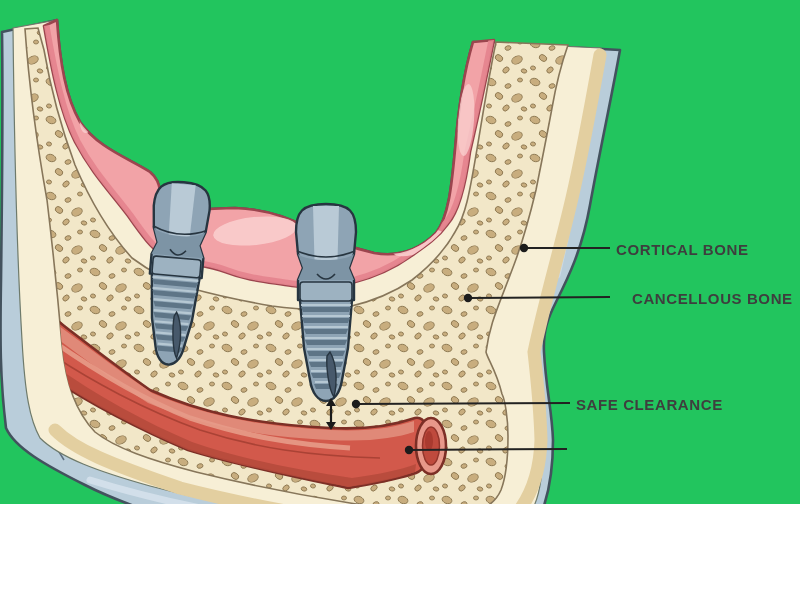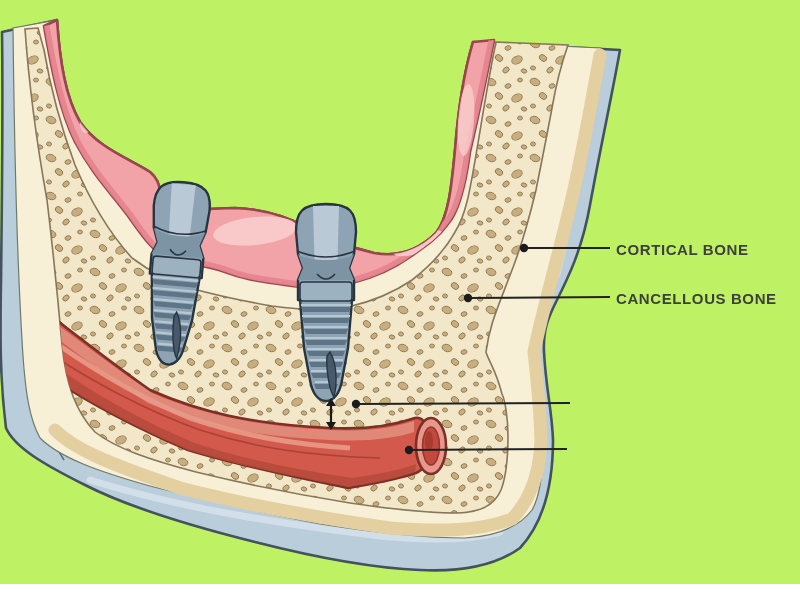--- a/index.html
+++ b/index.html
@@ -1,16 +1,16 @@
 <!DOCTYPE html>
 <html><head>
 <meta charset="utf-8">
 <style>
   html,body{margin:0;padding:0;background:#ffffff;}
-  #stage{position:relative;width:800px;height:584px;background:#bef264;overflow:hidden;
+  #stage{position:relative;width:800px;height:504px;background:#22c55e;overflow:hidden;
          font-family:"Liberation Sans", sans-serif;}
   #diagram-svg{position:absolute;left:0;top:0;}
   .callout{position:absolute;color:#3e3e3e;font-size:15px;font-weight:bold;
            letter-spacing:.6px;line-height:21px;white-space:pre;}
 </style>
 </head>
 <body>
 <div id="stage">
 
 <svg id="diagram-svg" width="800" height="600" viewBox="0 0 800 600">
@@ -187,15 +187,16 @@
     <circle cx="409" cy="450" r="4.2"></circle>
   </g>
   <g>
     <line x1="331" y1="405" x2="331" y2="423" stroke="#1a1a1a" stroke-width="2.2"></line>
     <polygon points="331,398 326,406 336,406" fill="#1a1a1a"></polygon>
     <polygon points="331,430 326,422 336,422" fill="#1a1a1a"></polygon>
   </g>
 </svg>
 
 <div class="callout" style="left:616px;top:239px">CORTICAL BONE</div>
-<div class="callout" style="left:616px;top:288px">CANCELLOUS BONE</div>
+<div class="callout" style="left:632px;top:288px">CANCELLOUS BONE</div>
+<div class="callout" style="left:576px;top:394px">SAFE CLEARANCE</div>
 
 </div>
 
 </body></html>

